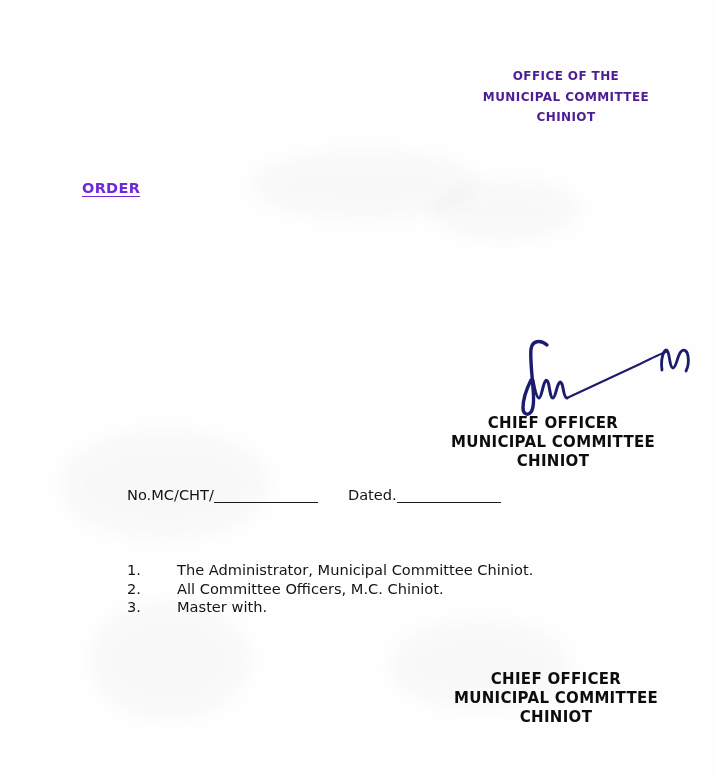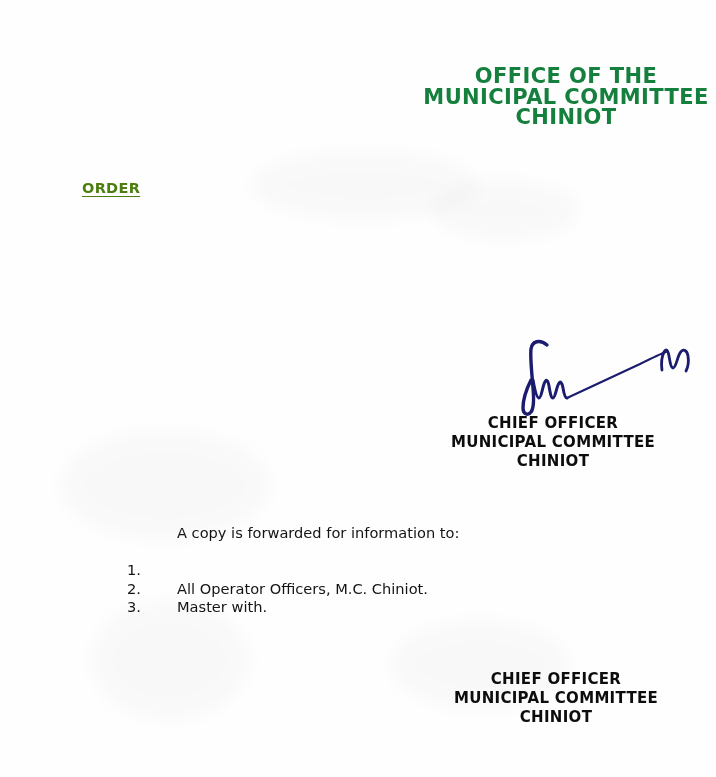--- a/index.html
+++ b/index.html
@@ -28,36 +28,36 @@
     pointer-events: none;
   }
   .letterhead {
     position: absolute;
     left: 416px;
     top: 66px;
     width: 300px;
     text-align: center;
     font-family: "DejaVu Sans", sans-serif;
     font-weight: bold;
-    font-size: 21px;
+    font-size: 12px;
     letter-spacing: 0.4px;
     line-height: 20.5px;
-    color: #15803d;
+    color: #4c1d95;
   }
   .order-heading {
     position: absolute;
     left: 82px;
     top: 180px;
     font-family: "DejaVu Sans", sans-serif;
     font-weight: bold;
     font-size: 14.5px;
     letter-spacing: 0.3px;
     text-decoration: underline;
     text-underline-offset: 3px;
-    color: #4d7c0f;
+    color: #6d28d9;
   }
   .body-para {
     position: absolute;
     left: 82px;
     top: 208px;
     width: 572px;
     text-align: justify;
     text-align-last: left;
     font-family: "DejaVu Sans", sans-serif;
     font-size: 14.6px;
@@ -168,30 +168,33 @@
       </g>
     </svg>
   </div>
 
   <div class="sig-block">
     <div>CHIEF OFFICER</div>
     <div>MUNICIPAL COMMITTEE</div>
     <div>CHINIOT</div>
   </div>
 
-
-  <div class="copy-line">A copy is forwarded for information to:</div>
+  <div class="ref-line">
+    <span>No.MC/CHT/</span><span class="blank blank-no"></span><span class="gap-dated"></span><span>Dated.</span><span class="blank blank-dated"></span>
+  </div>
+
 
   <div class="copy-list">
     <div class="copy-item">
       <span class="num">1.</span>
+      <span>The Administrator, Municipal Committee Chiniot.</span>
     </div>
     <div class="copy-item">
       <span class="num">2.</span>
-      <span>All Operator Officers, M.C. Chiniot.</span>
+      <span>All Committee Officers, M.C. Chiniot.</span>
     </div>
     <div class="copy-item">
       <span class="num">3.</span>
       <span>Master with.</span>
     </div>
   </div>
 
   <div class="footer-block">
     <div>CHIEF OFFICER</div>
     <div>MUNICIPAL COMMITTEE</div>

